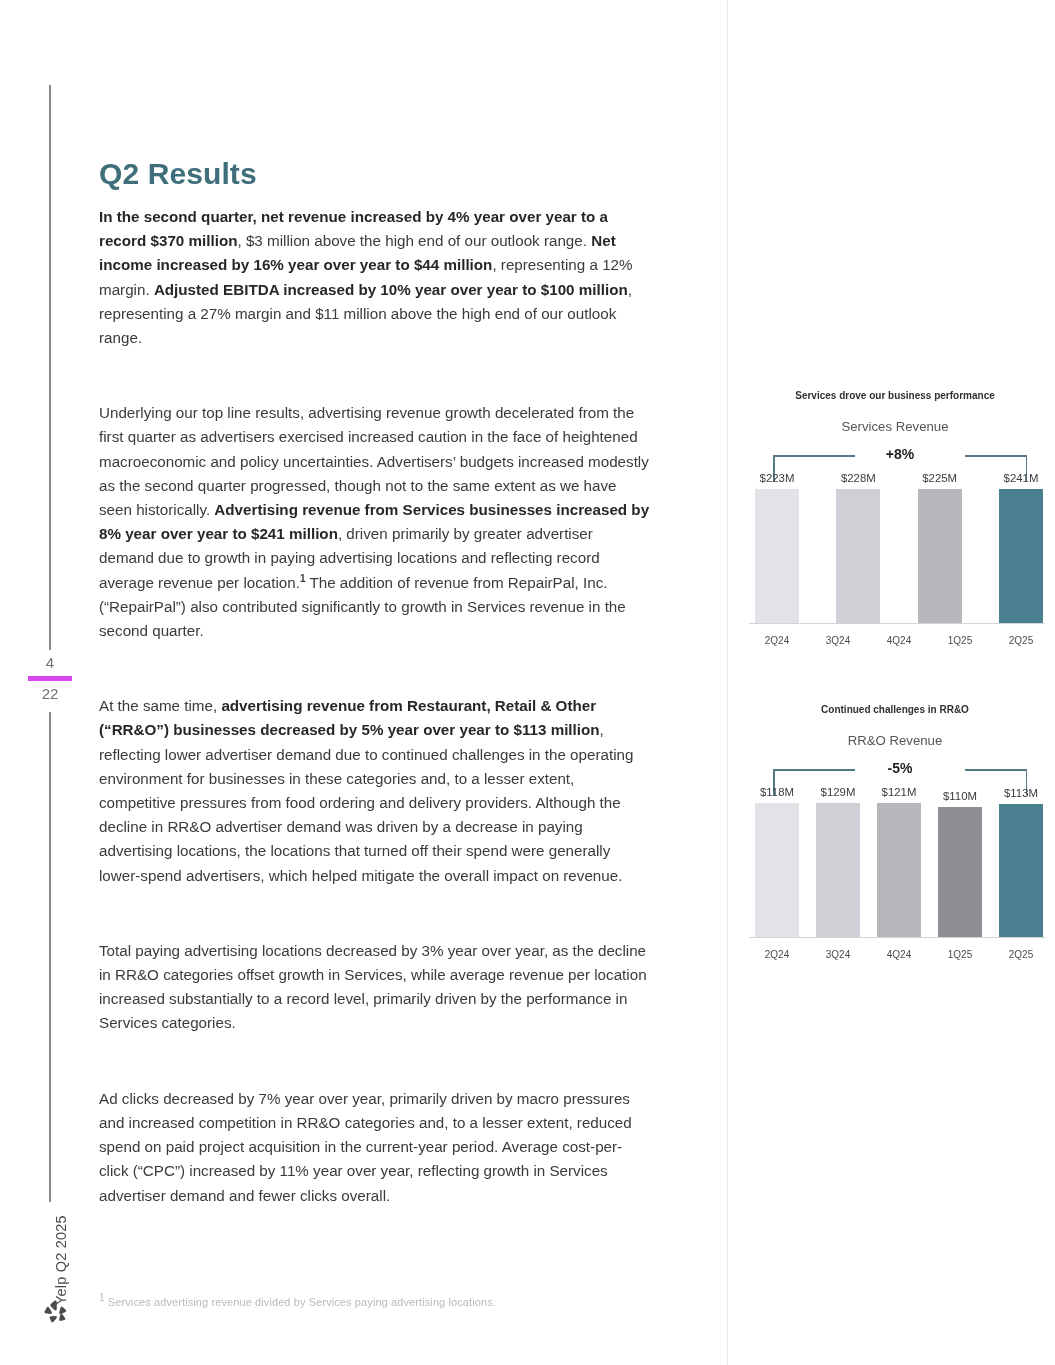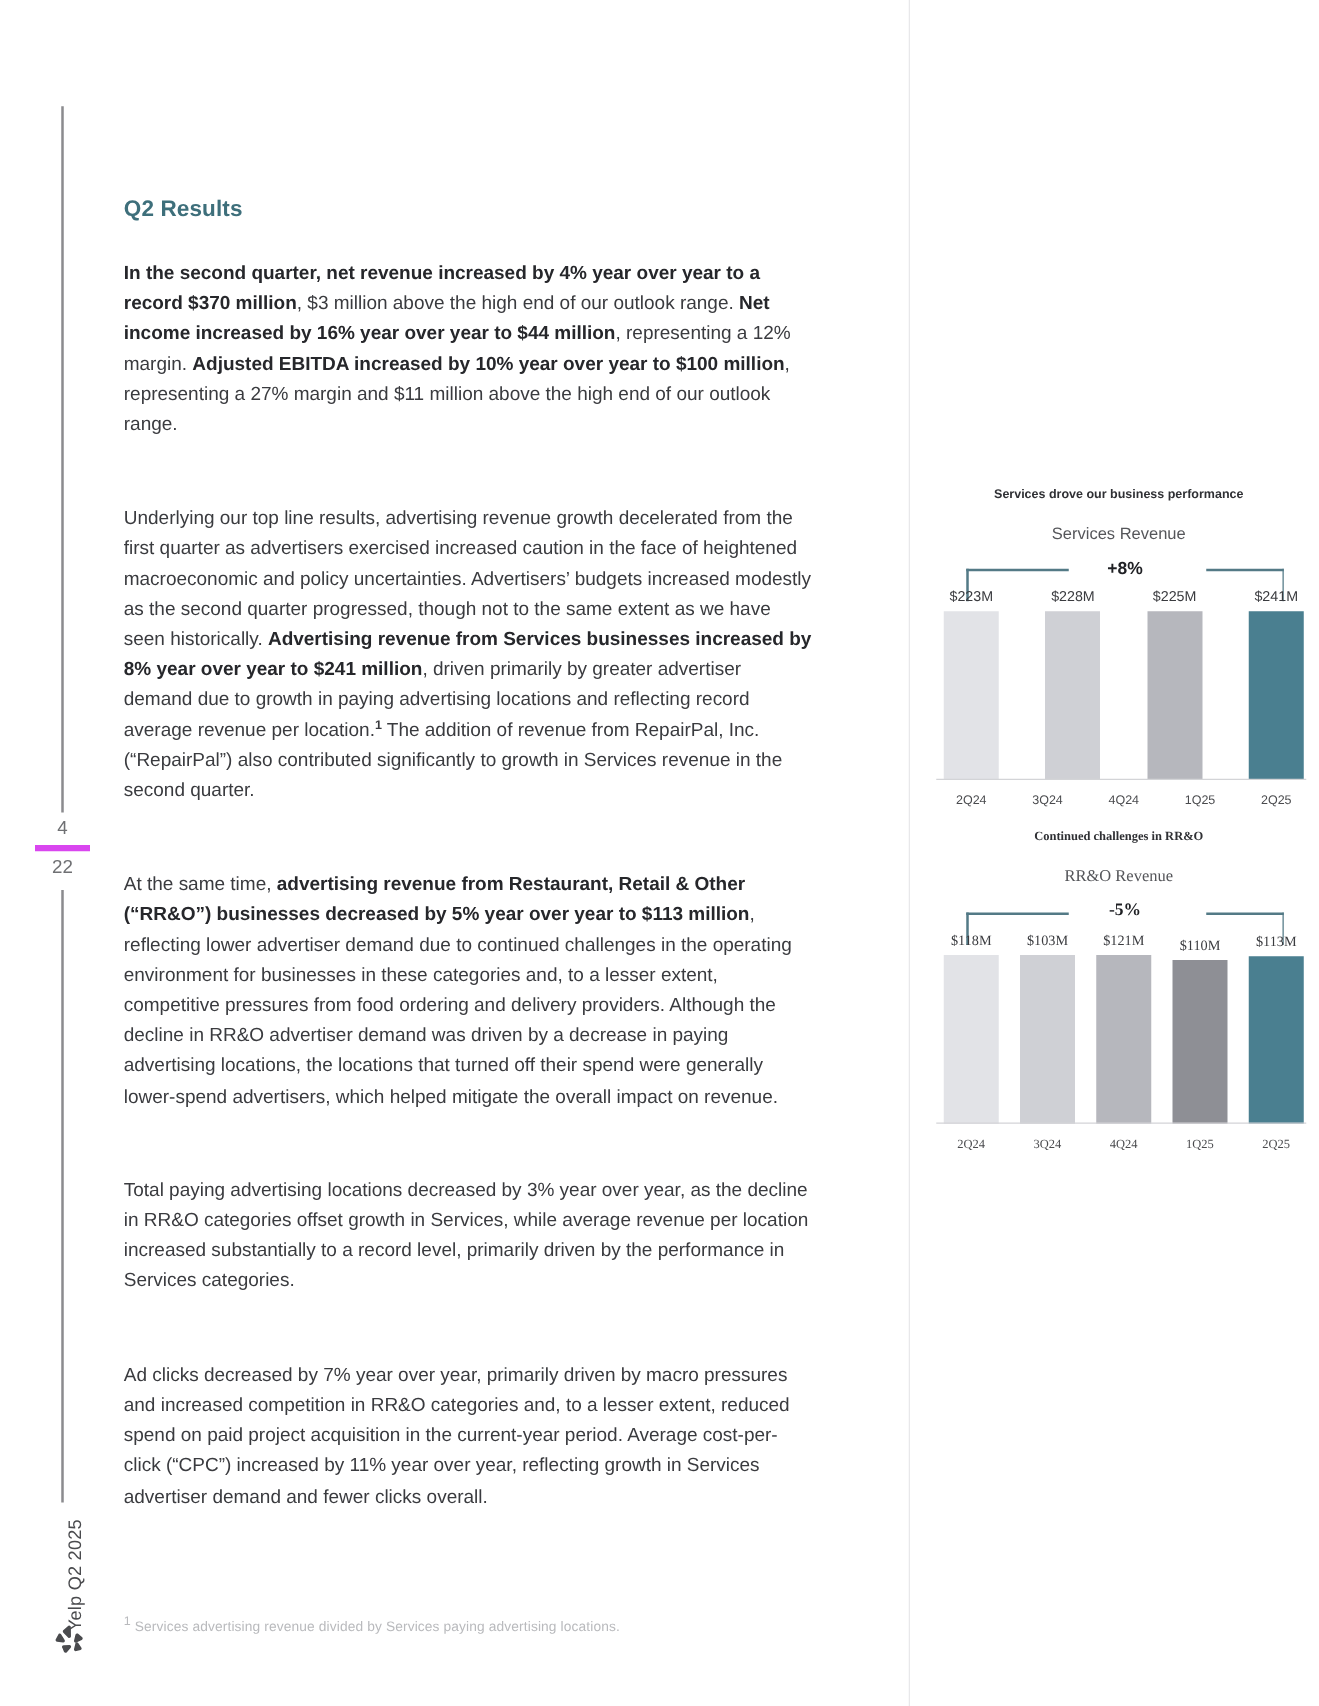--- a/index.html
+++ b/index.html
@@ -87,24 +87,24 @@
   
   .content {
     position: absolute;
     left: 99px;
     top: 157px;
     width: 552px;
   }
 
   h1.section-title {
     color: #3e6f7b;
-    font-size: 18px;
+    font-size: 30px;
     font-weight: bold;
     letter-spacing: .1px;
-    margin-bottom: 29px;
+    margin-bottom: 14px;
   }
 
   p.body {
     color: #3a3b3f;
     font-size: 15.2px;
     line-height: 24.2px;
     margin-bottom: 51px;
     text-align: left;
   }
   p.body:last-of-type { margin-bottom: 0; }
@@ -118,21 +118,21 @@
     width: 600px;
     font-size: 11px;
     color: #b9babd;
     letter-spacing: .1px;
   }
   .footnote sup { font-weight: normal; }
 
   
   .chart-block { position: absolute; width: 300px; left: 745px; }
   #chart-services { top: 386px; }
-  #chart-rro      { top: 660px; font-family: Liberation Serif, serif; }
+  #chart-rro      { top: 700px; }
 
   .chart-title {
     text-align: center;
     font-size: 10px;
     font-weight: bold;
     color: #2f3034;
     line-height: 19px;
   }
   .chart-subtitle {
     text-align: center;
@@ -334,21 +334,21 @@
         <div class="tick left"></div>
         <div class="tick right"></div>
         <div class="pct">-5%</div>
       </div>
       <div class="bars">
           <div class="bar-col">
             <div class="bar-value">$118M</div>
             <div class="bar" style="height: 140px; background: rgb(226, 227, 231);"></div>
           </div>
           <div class="bar-col">
-            <div class="bar-value">$103M</div>
+            <div class="bar-value">$129M</div>
             <div class="bar" style="height: 138px; background: rgb(207, 208, 213);"></div>
           </div>
           <div class="bar-col">
             <div class="bar-value">$121M</div>
             <div class="bar" style="height: 144px; background: rgb(182, 183, 189);"></div>
           </div>
           <div class="bar-col">
             <div class="bar-value">$110M</div>
             <div class="bar" style="height: 131px; background: rgb(142, 143, 149);"></div>
           </div>

